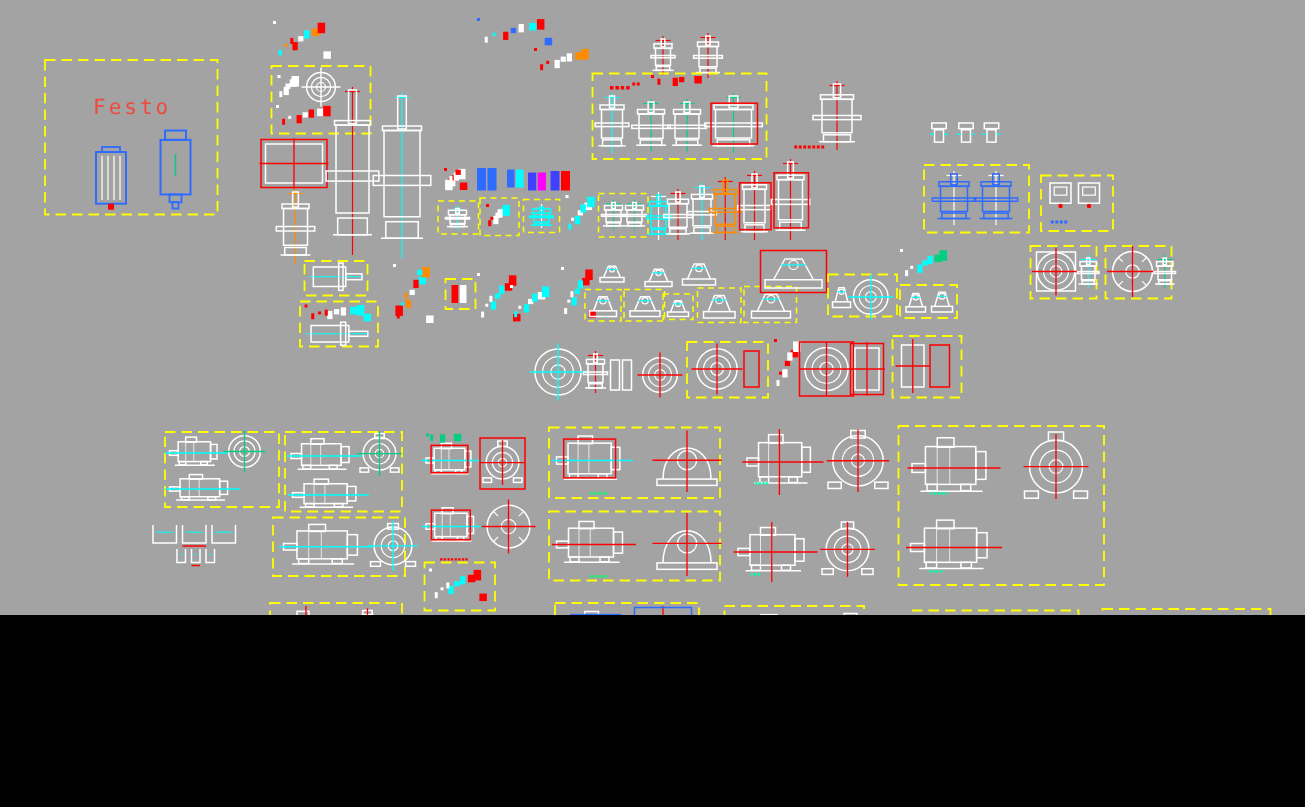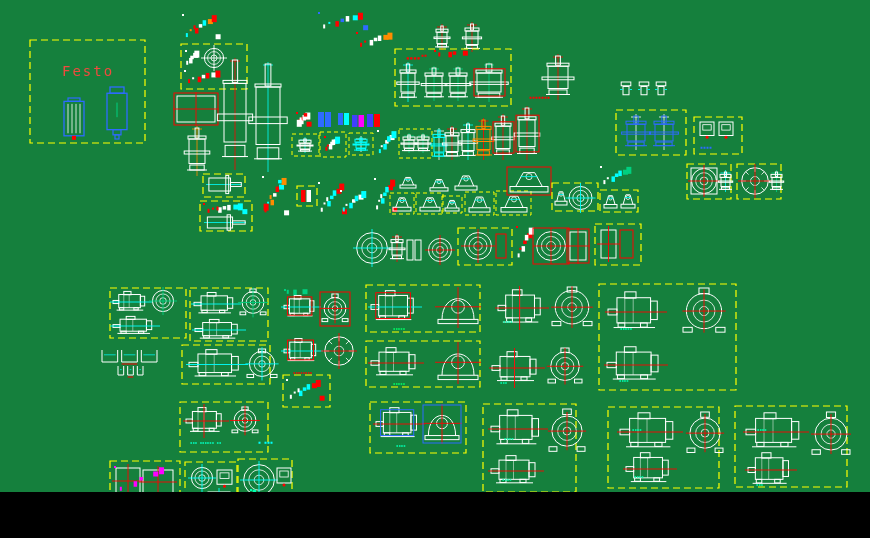--- a/index.html
+++ b/index.html
@@ -1,16 +1,16 @@
 <!DOCTYPE html>
 <html><head>
 <meta charset="utf-8">
 <style>
   html,body{margin:0;padding:0;background:#000;}
-  #screen{position:relative;width:870px;height:492px;background:#15803d;overflow:hidden;
+  #screen{position:relative;width:870px;height:410px;background:#a3a3a3;overflow:hidden;
           font-family:"DejaVu Sans Mono","Liberation Mono",monospace;}
   svg text{font-family:"DejaVu Sans Mono","Liberation Mono",monospace;}
 </style>
 </head>
 <body>
 
 <div id="screen">
   <svg id="cad" width="870" height="538" viewBox="0 0 870 538">
       <g>
         <rect x="30" y="40" width="115" height="103" stroke="#ffff00" stroke-width="1.2" fill="none" stroke-dasharray="7 4"></rect>

